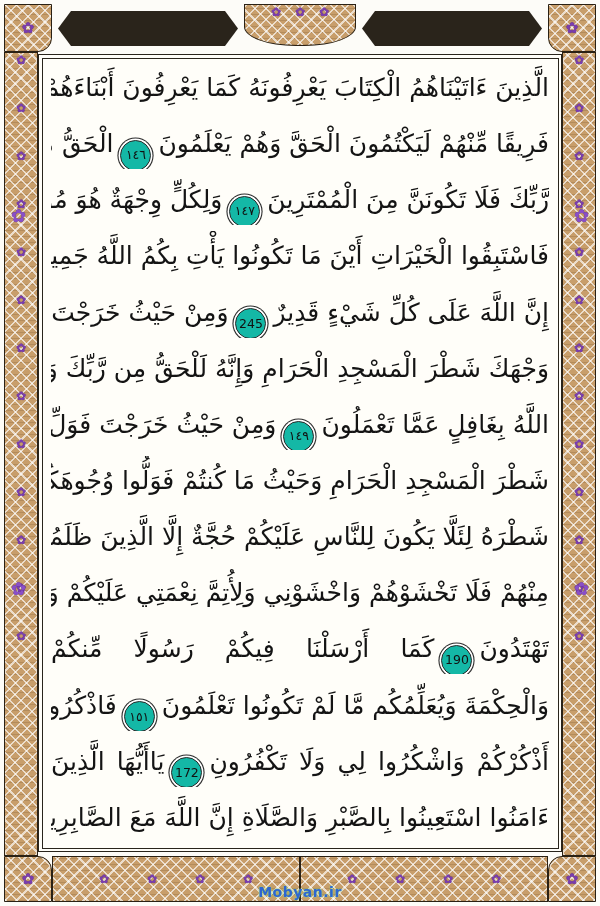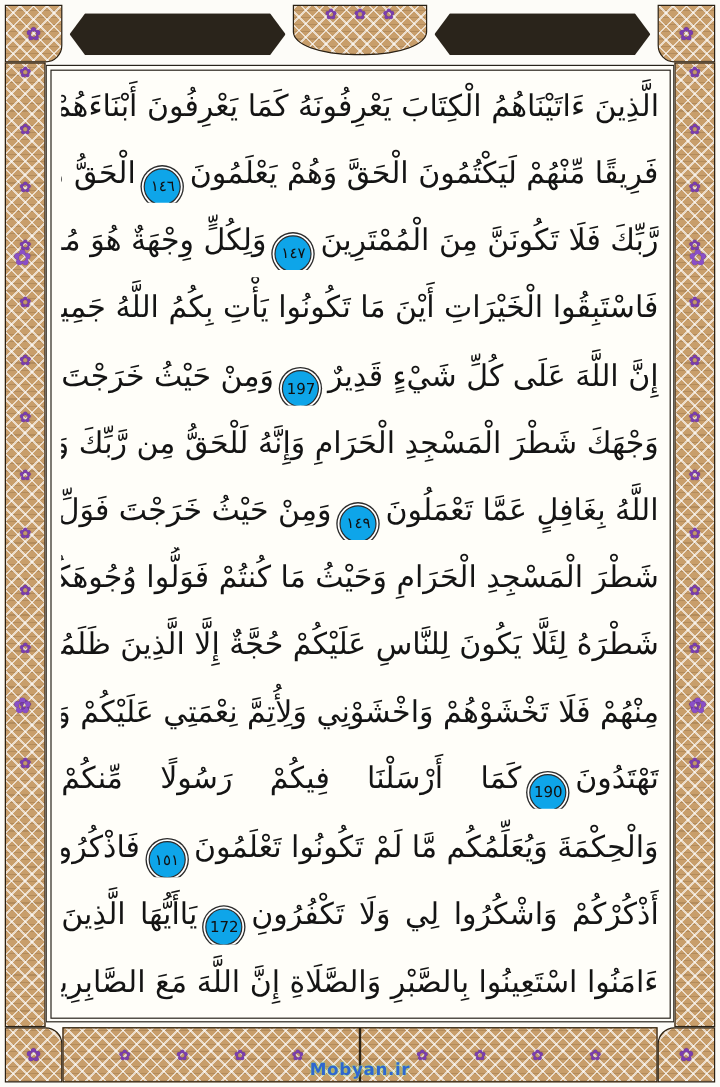--- a/index.html
+++ b/index.html
@@ -51,21 +51,21 @@
     border:1.5px solid #29241c;background:#fffef9;z-index:2;}
   .frame::before{content:"";position:absolute;inset:2.5px;border:1px solid #29241c;pointer-events:none;}
   .lines{position:absolute;inset:8px 12px;display:flex;flex-direction:column;justify-content:space-between;}
   .qline{
     direction:rtl;height:50px;line-height:50px;overflow:hidden;
     text-align:justify;text-align-last:justify;-moz-text-align-last:justify;
     font-size:25px;color:#141414;white-space:nowrap;
   }
   .ayah-medallion{
     display:inline-flex;align-items:center;justify-content:center;
-    width:29px;height:29px;border-radius:50%;background:#0ea5e9;
+    width:29px;height:29px;border-radius:50%;background:#14b8a6;
     border:1.5px solid #2b2b2b;box-shadow:0 0 0 1.5px #fff,0 0 0 2.6px #2b2b2b;
     font-size:12.5px;line-height:1;color:#111;margin:0 7px;vertical-align:-7px;
   }
   
   .watermark{position:absolute;left:0;right:0;bottom:6px;text-align:center;z-index:5;
     font-size:14px;font-weight:bold;color:#2f66d0;
     text-shadow:0 0 2px #6fc24a,0 0 1px #ffffff;letter-spacing:.5px;}
 </style>
 </head>
 <body>
@@ -116,21 +116,21 @@
       <span>✿</span>
     </div>
   </div>
 
   <div class="frame">
     <div class="lines">
         <div class="qline" dir="rtl"><span>الَّذِينَ ءَاتَيْنَاهُمُ الْكِتَابَ يَعْرِفُونَهُ كَمَا يَعْرِفُونَ أَبْنَاءَهُمْ وَإِنَّ</span></div>
         <div class="qline" dir="rtl"><span>فَرِيقًا مِّنْهُمْ لَيَكْتُمُونَ الْحَقَّ وَهُمْ يَعْلَمُونَ</span><span class="ayah-medallion">١٤٦</span><span>الْحَقُّ مِن</span></div>
         <div class="qline" dir="rtl"><span>رَّبِّكَ فَلَا تَكُونَنَّ مِنَ الْمُمْتَرِينَ</span><span class="ayah-medallion">١٤٧</span><span>وَلِكُلٍّ وِجْهَةٌ هُوَ مُوَلِّيهَا</span></div>
         <div class="qline" dir="rtl"><span>فَاسْتَبِقُوا الْخَيْرَاتِ أَيْنَ مَا تَكُونُوا يَأْتِ بِكُمُ اللَّهُ جَمِيعًا</span></div>
-        <div class="qline" dir="rtl"><span>إِنَّ اللَّهَ عَلَى كُلِّ شَيْءٍ قَدِيرٌ</span><span class="ayah-medallion">197</span><span>وَمِنْ حَيْثُ خَرَجْتَ فَوَلِّ</span></div>
+        <div class="qline" dir="rtl"><span>إِنَّ اللَّهَ عَلَى كُلِّ شَيْءٍ قَدِيرٌ</span><span class="ayah-medallion">245</span><span>وَمِنْ حَيْثُ خَرَجْتَ فَوَلِّ</span></div>
         <div class="qline" dir="rtl"><span>وَجْهَكَ شَطْرَ الْمَسْجِدِ الْحَرَامِ وَإِنَّهُ لَلْحَقُّ مِن رَّبِّكَ وَمَا</span></div>
         <div class="qline" dir="rtl"><span>اللَّهُ بِغَافِلٍ عَمَّا تَعْمَلُونَ</span><span class="ayah-medallion">١٤٩</span><span>وَمِنْ حَيْثُ خَرَجْتَ فَوَلِّ وَجْهَكَ</span></div>
         <div class="qline" dir="rtl"><span>شَطْرَ الْمَسْجِدِ الْحَرَامِ وَحَيْثُ مَا كُنتُمْ فَوَلُّوا وُجُوهَكُمْ</span></div>
         <div class="qline" dir="rtl"><span>شَطْرَهُ لِئَلَّا يَكُونَ لِلنَّاسِ عَلَيْكُمْ حُجَّةٌ إِلَّا الَّذِينَ ظَلَمُوا</span></div>
         <div class="qline" dir="rtl"><span>مِنْهُمْ فَلَا تَخْشَوْهُمْ وَاخْشَوْنِي وَلِأُتِمَّ نِعْمَتِي عَلَيْكُمْ وَلَعَلَّكُمْ</span></div>
         <div class="qline" dir="rtl"><span>تَهْتَدُونَ</span><span class="ayah-medallion">190</span><span>كَمَا أَرْسَلْنَا فِيكُمْ رَسُولًا مِّنكُمْ</span></div>
         <div class="qline" dir="rtl"><span>وَالْحِكْمَةَ وَيُعَلِّمُكُم مَّا لَمْ تَكُونُوا تَعْلَمُونَ</span><span class="ayah-medallion">١٥١</span><span>فَاذْكُرُونِي</span></div>
         <div class="qline" dir="rtl"><span>أَذْكُرْكُمْ وَاشْكُرُوا لِي وَلَا تَكْفُرُونِ</span><span class="ayah-medallion">172</span><span>يَاأَيُّهَا الَّذِينَ</span></div>
         <div class="qline" dir="rtl"><span>ءَامَنُوا اسْتَعِينُوا بِالصَّبْرِ وَالصَّلَاةِ إِنَّ اللَّهَ مَعَ الصَّابِرِينَ</span></div>
       </div>

